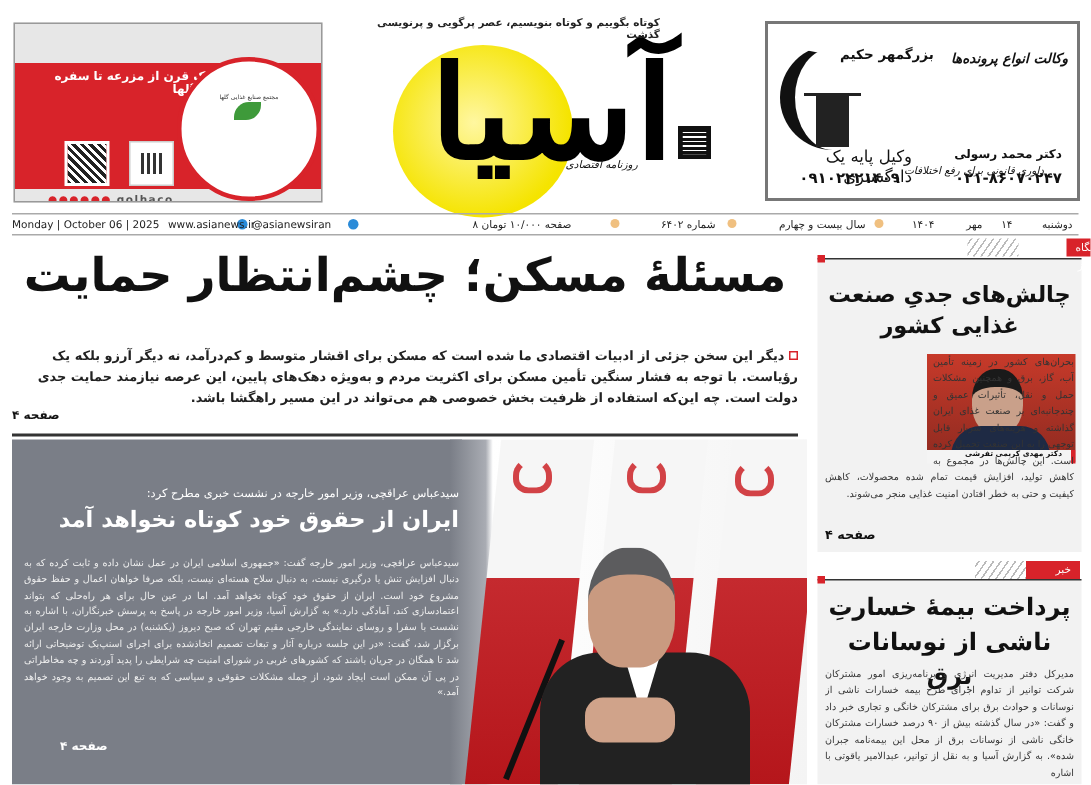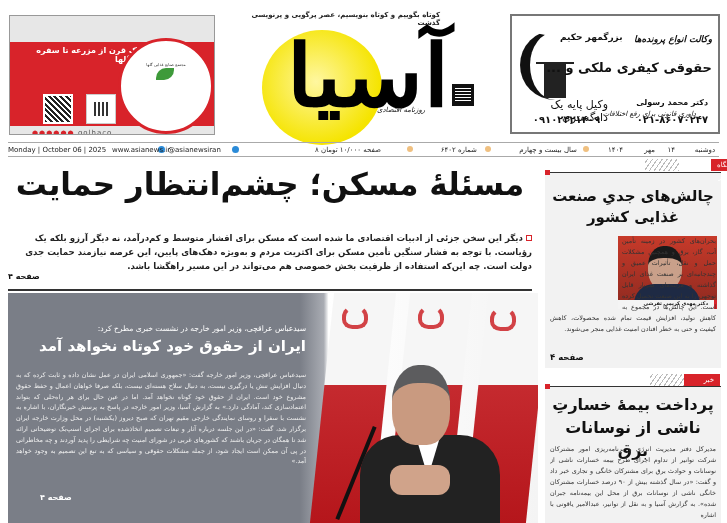--- a/index.html
+++ b/index.html
@@ -10,21 +10,21 @@
   .ad-left .red { position:absolute; left:0; top:26px; width:206px; height:84px; background:#d8232a; }
   .ad-left .circle { position:absolute; left:108px; top:22px; width:96px; height:96px; border-radius:50%; background:#fff; border:3px solid #d8232a; }
   .ad-left .slogan { position:absolute; left:20px; top:30px; width:110px; font-size:8px; font-weight:bold; color:#fff; direction:rtl; text-align:right; }
   .ad-left .brand { position:absolute; left:118px; top:64px; width:76px; font-size:19px; font-weight:bold; color:#d8232a; text-align:center; }
   .ad-left .leaf { position:absolute; left:146px; top:52px; width:18px; height:12px; background:#3e9a3a; border-radius:10px 0 10px 0; }
   .ad-left .brand-sub { position:absolute; left:116px; top:46px; width:80px; font-size:4px; color:#333; text-align:center; direction:rtl; }
   .ad-left .qr { position:absolute; left:33px; top:78px; width:30px; height:30px; background:repeating-linear-gradient(45deg,#222 0 2px,#fff 2px 4px); border:2px solid #fff; }
   .ad-left .unesco { position:absolute; left:76px; top:78px; width:30px; height:30px; background:#fff; border:1px solid #ccc; }
   .ad-left .unesco::after { content:""; position:absolute; left:7px; top:7px; width:16px; height:14px; background:repeating-linear-gradient(90deg,#333 0 2px,#fff 2px 4px); }
   .ad-left .socials { position:absolute; left:22px; top:113px; font-size:7px; color:#d8232a; letter-spacing:1px; }
-  .ad-left .socials b { color:#555; font-weight:normal; font-size:7px; }
+  .ad-left .socials b { color:#555; font-weight:bold; font-size:7px; }
 
   .ad-right { left:510px; top:14px; width:210px; height:120px; border:2px solid #777; background:#fff; direction:rtl; }
   .ad-right .l1 { position:absolute; right:6px; top:18px; font-size:9px; font-style:italic; font-weight:bold; font-family:"DejaVu Serif", serif;text-align:right; }
   .ad-right .l2 { position:absolute; right:6px; top:44px; font-size:13px; font-weight:bold; }
   .ad-right .l3 { position:absolute; right:22px; top:66px; font-size:7px; font-style:italic; font-family:"DejaVu Serif", serif;margin-top:28px; }
   .ad-right .l4a { position:absolute; right:10px; top:82px; font-size:8px; font-weight:bold; }
   .ad-right .l4b { position:absolute; right:110px; top:82px; font-size:11px; font-weight:normal; }
   .ad-right .l5a { position:absolute; right:10px; top:98px; font-size:10px; font-weight:bold; direction:ltr; }
   .ad-right .l5b { position:absolute; right:118px; top:98px; font-size:10px; font-weight:bold; direction:ltr; }
   .ad-right .logo-txt { position:absolute; left:48px; top:16px; font-size:9px; font-weight:bold; }
@@ -101,21 +101,20 @@
 <div class="abs logo">آسیا</div>
 <div class="abs tagline">کوتاه بگوییم و کوتاه بنویسیم، عصر پرگویی و پرنویسی گذشت</div>
 <div class="abs qr-mast"></div>
 <div class="abs sublogo">روزنامه اقتصادی</div>
 
 <div class="abs ad-right">
   <div class="logo-arc"></div>
   <div class="podium"></div>
   <div class="logo-txt">بزرگمهر حکیم</div>
   <div class="l1">وکالت انواع پرونده‌ها</div>
-  <div class="l2">حقوقی کیفری ملکی و ...</div>
   <div class="l3">داوری قانونی برای رفع اختلافات</div>
   <div class="l4a">دکتر محمد رسولی</div>
   <div class="l4b">وکیل پایه یک دادگستری</div>
   <div class="l5a">۰۲۱-۸۶۰۷۰۲۴۷</div>
   <div class="l5b">۰۹۱۰۲۲۲۱۴۰۹</div>
 </div>
 
 <div class="abs infobar">
   <span style="right:4px;">دوشنبه</span>
   <span style="right:44px;">۱۴</span>

